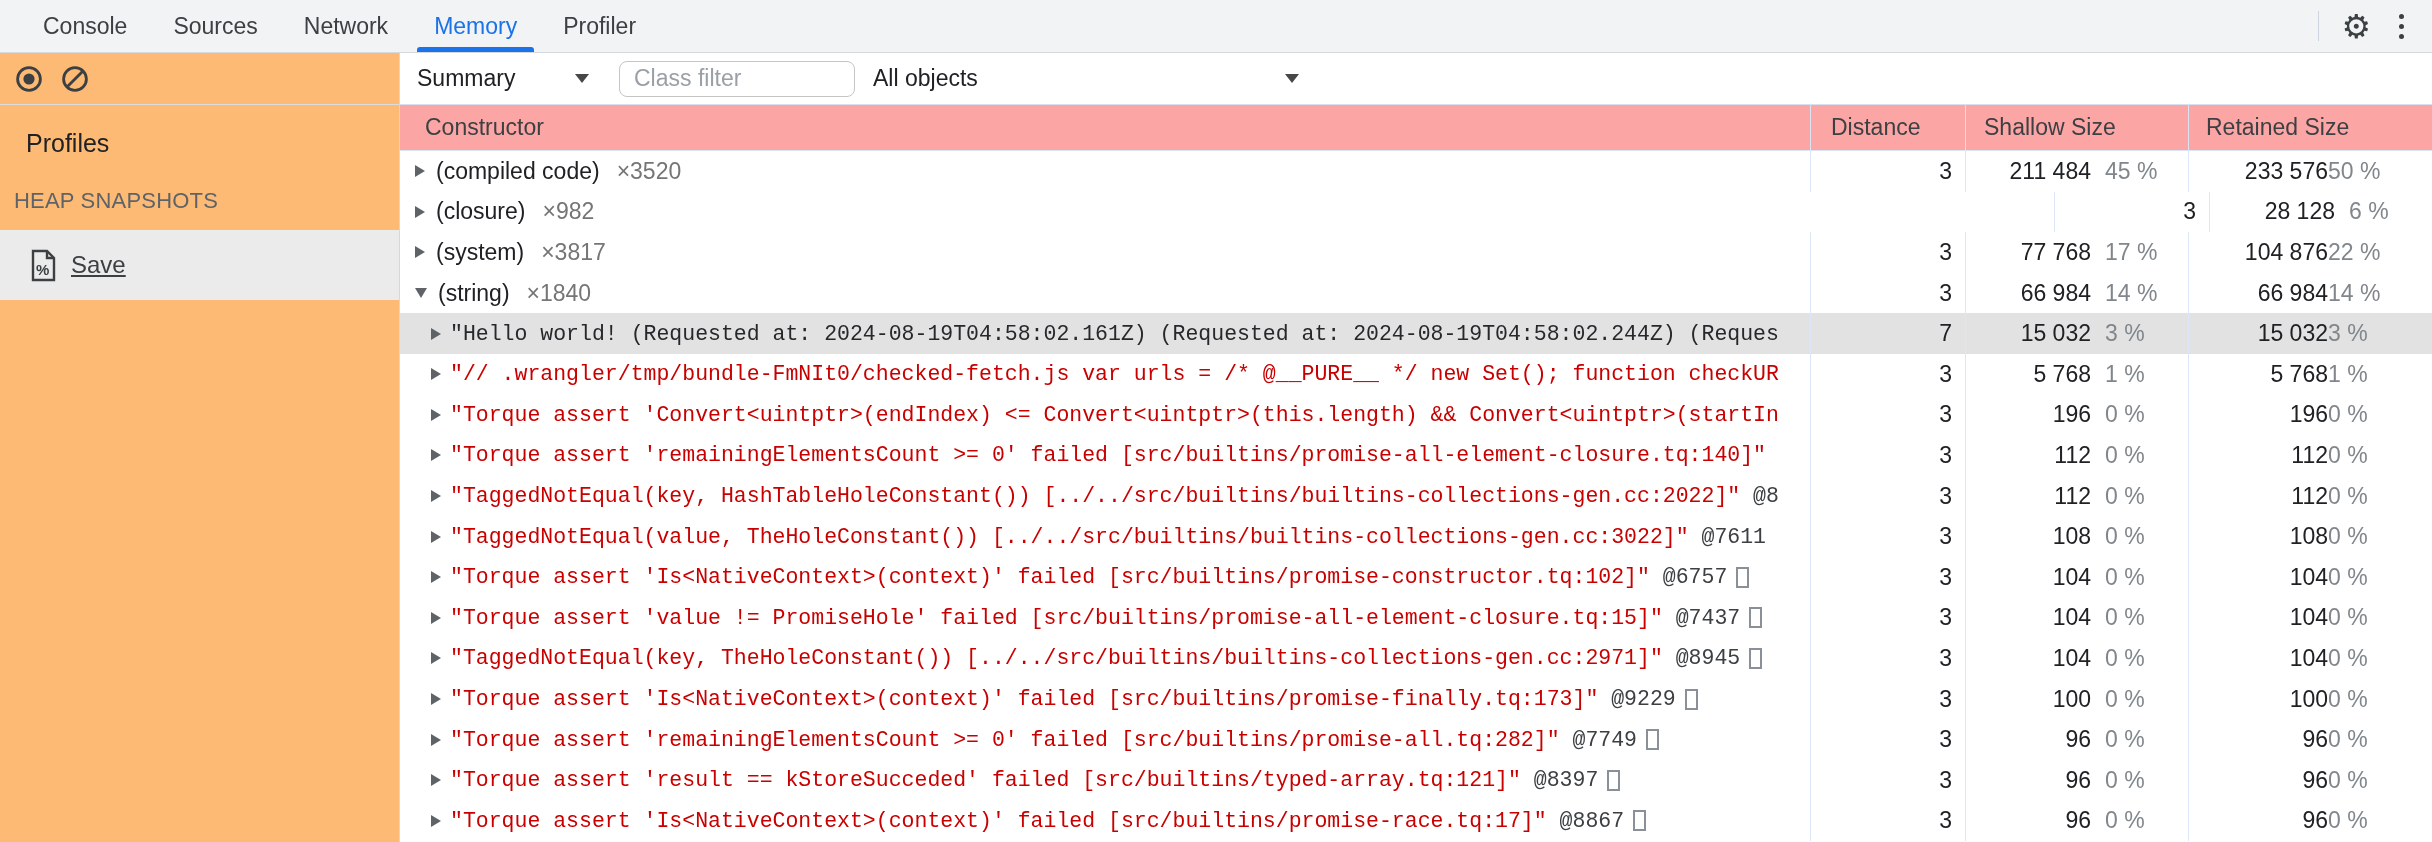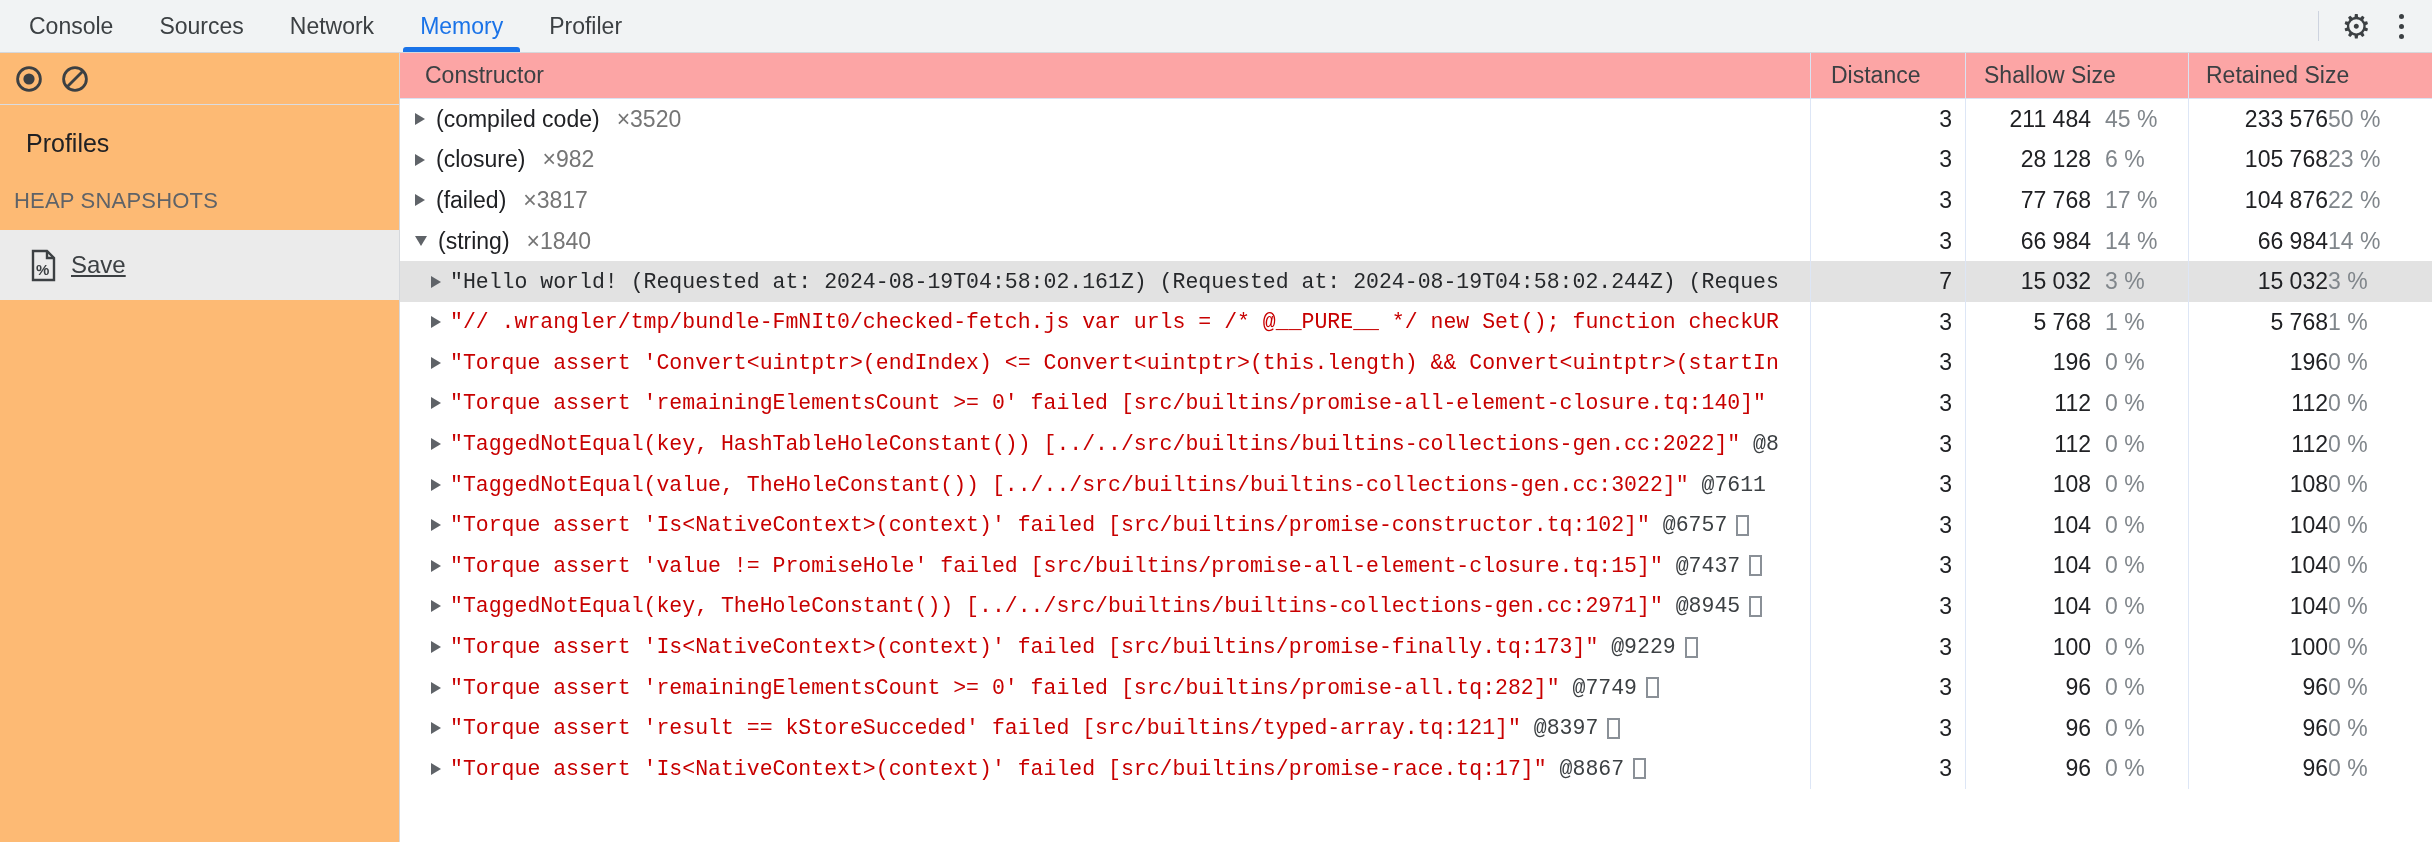--- a/index.html
+++ b/index.html
@@ -3,21 +3,21 @@
 <meta charset="utf-8">
 <style>
   * { margin:0; padding:0; box-sizing:border-box; }
   html,body { width:2432px; height:842px; overflow:hidden; background:#fff;
               font-family:"Liberation Sans", sans-serif; color:#202124; }
   .app { width:2432px; height:842px; display:flex; flex-direction:column; overflow:hidden; }
 
   
   .tabbar { height:53px; flex:0 0 53px; background:#f1f3f4; border-bottom:1px solid #d5d8dc;
             display:flex; align-items:stretch; }
-  .tabs { display:flex; align-items:stretch; padding-left:6px; }
+  .tabs { display:flex; align-items:stretch; padding-left:20px; }
   .tab { position:relative; display:flex; align-items:center; padding:0 21px; margin:0 2px;
          font-size:23px; color:#3c4043; cursor:default; }
   .tab.active { color:#1a73e8; }
   .tab.active::after { content:""; position:absolute; left:4px; right:4px; bottom:0; height:5px;
                        background:#1a73e8; border-radius:3px 3px 0 0; }
   .tabbar-spacer { flex:1; }
   .tabbar-right { display:flex; align-items:center; gap:22px; padding-right:22px; }
   .tb-divider { width:1px; height:30px; background:#cdd3df; }
   .gear { font-size:33px; color:#3c4043; line-height:1; }
   .kebab { display:flex; flex-direction:column; gap:5px; padding:4px 6px; }
@@ -135,20 +135,31 @@
               <text x="6" y="26" font-size="15" font-weight="bold" fill="#3c4043" font-family="Liberation Sans, sans-serif">%</text>
             </svg>
           </span>
           <span class="snap-save">Save</span>
         </div>
       </div>
     </div>
 
     <div class="main">
 
+      <div class="toolbar">
+        <div class="summary-select">
+          <span>Summary</span>
+          <span class="dd-arrow"></span>
+        </div>
+        <input class="class-filter" type="text" placeholder="Class filter" style="">
+        <div class="objects-select">
+          <span>All objects</span>
+          <span class="dd-arrow"></span>
+        </div>
+      </div>
 
       <div class="grid">
         <div class="grid-header">
           <div class="h-constructor">Constructor</div>
           <div class="h-distance">Distance</div>
           <div class="h-shallow">Shallow Size</div>
           <div class="h-retained">Retained Size</div>
         </div>
         <div class="grid-rows">
             <div class="row">
@@ -163,27 +174,23 @@
                 <span class="pct">50 %</span>
               </div>
             </div>
             <div class="row">
               <div class="c-constructor"><span class="tri lvl0 collapsed"></span><span class="grp-label">(closure)</span><span class="grp-count">×982</span></div>
               <div class="c-distance">3</div>
               <div class="c-shallow">
                 <span class="num">28 128</span>
                 <span class="pct">6 %</span>
               </div>
-              <div class="c-retained">
-                <span class="num">105 768</span>
-                <span class="pct">23 %</span>
-              </div>
-            </div>
-            <div class="row">
-              <div class="c-constructor"><span class="tri lvl0 collapsed"></span><span class="grp-label">(failed)</span><span class="grp-count">×3817</span></div>
+            </div>
+            <div class="row">
+              <div class="c-constructor"><span class="tri lvl0 collapsed"></span><span class="grp-label">(system)</span><span class="grp-count">×3817</span></div>
               <div class="c-distance">3</div>
               <div class="c-shallow">
                 <span class="num">77 768</span>
                 <span class="pct">17 %</span>
               </div>
               <div class="c-retained">
                 <span class="num">104 876</span>
                 <span class="pct">22 %</span>
               </div>
             </div>

